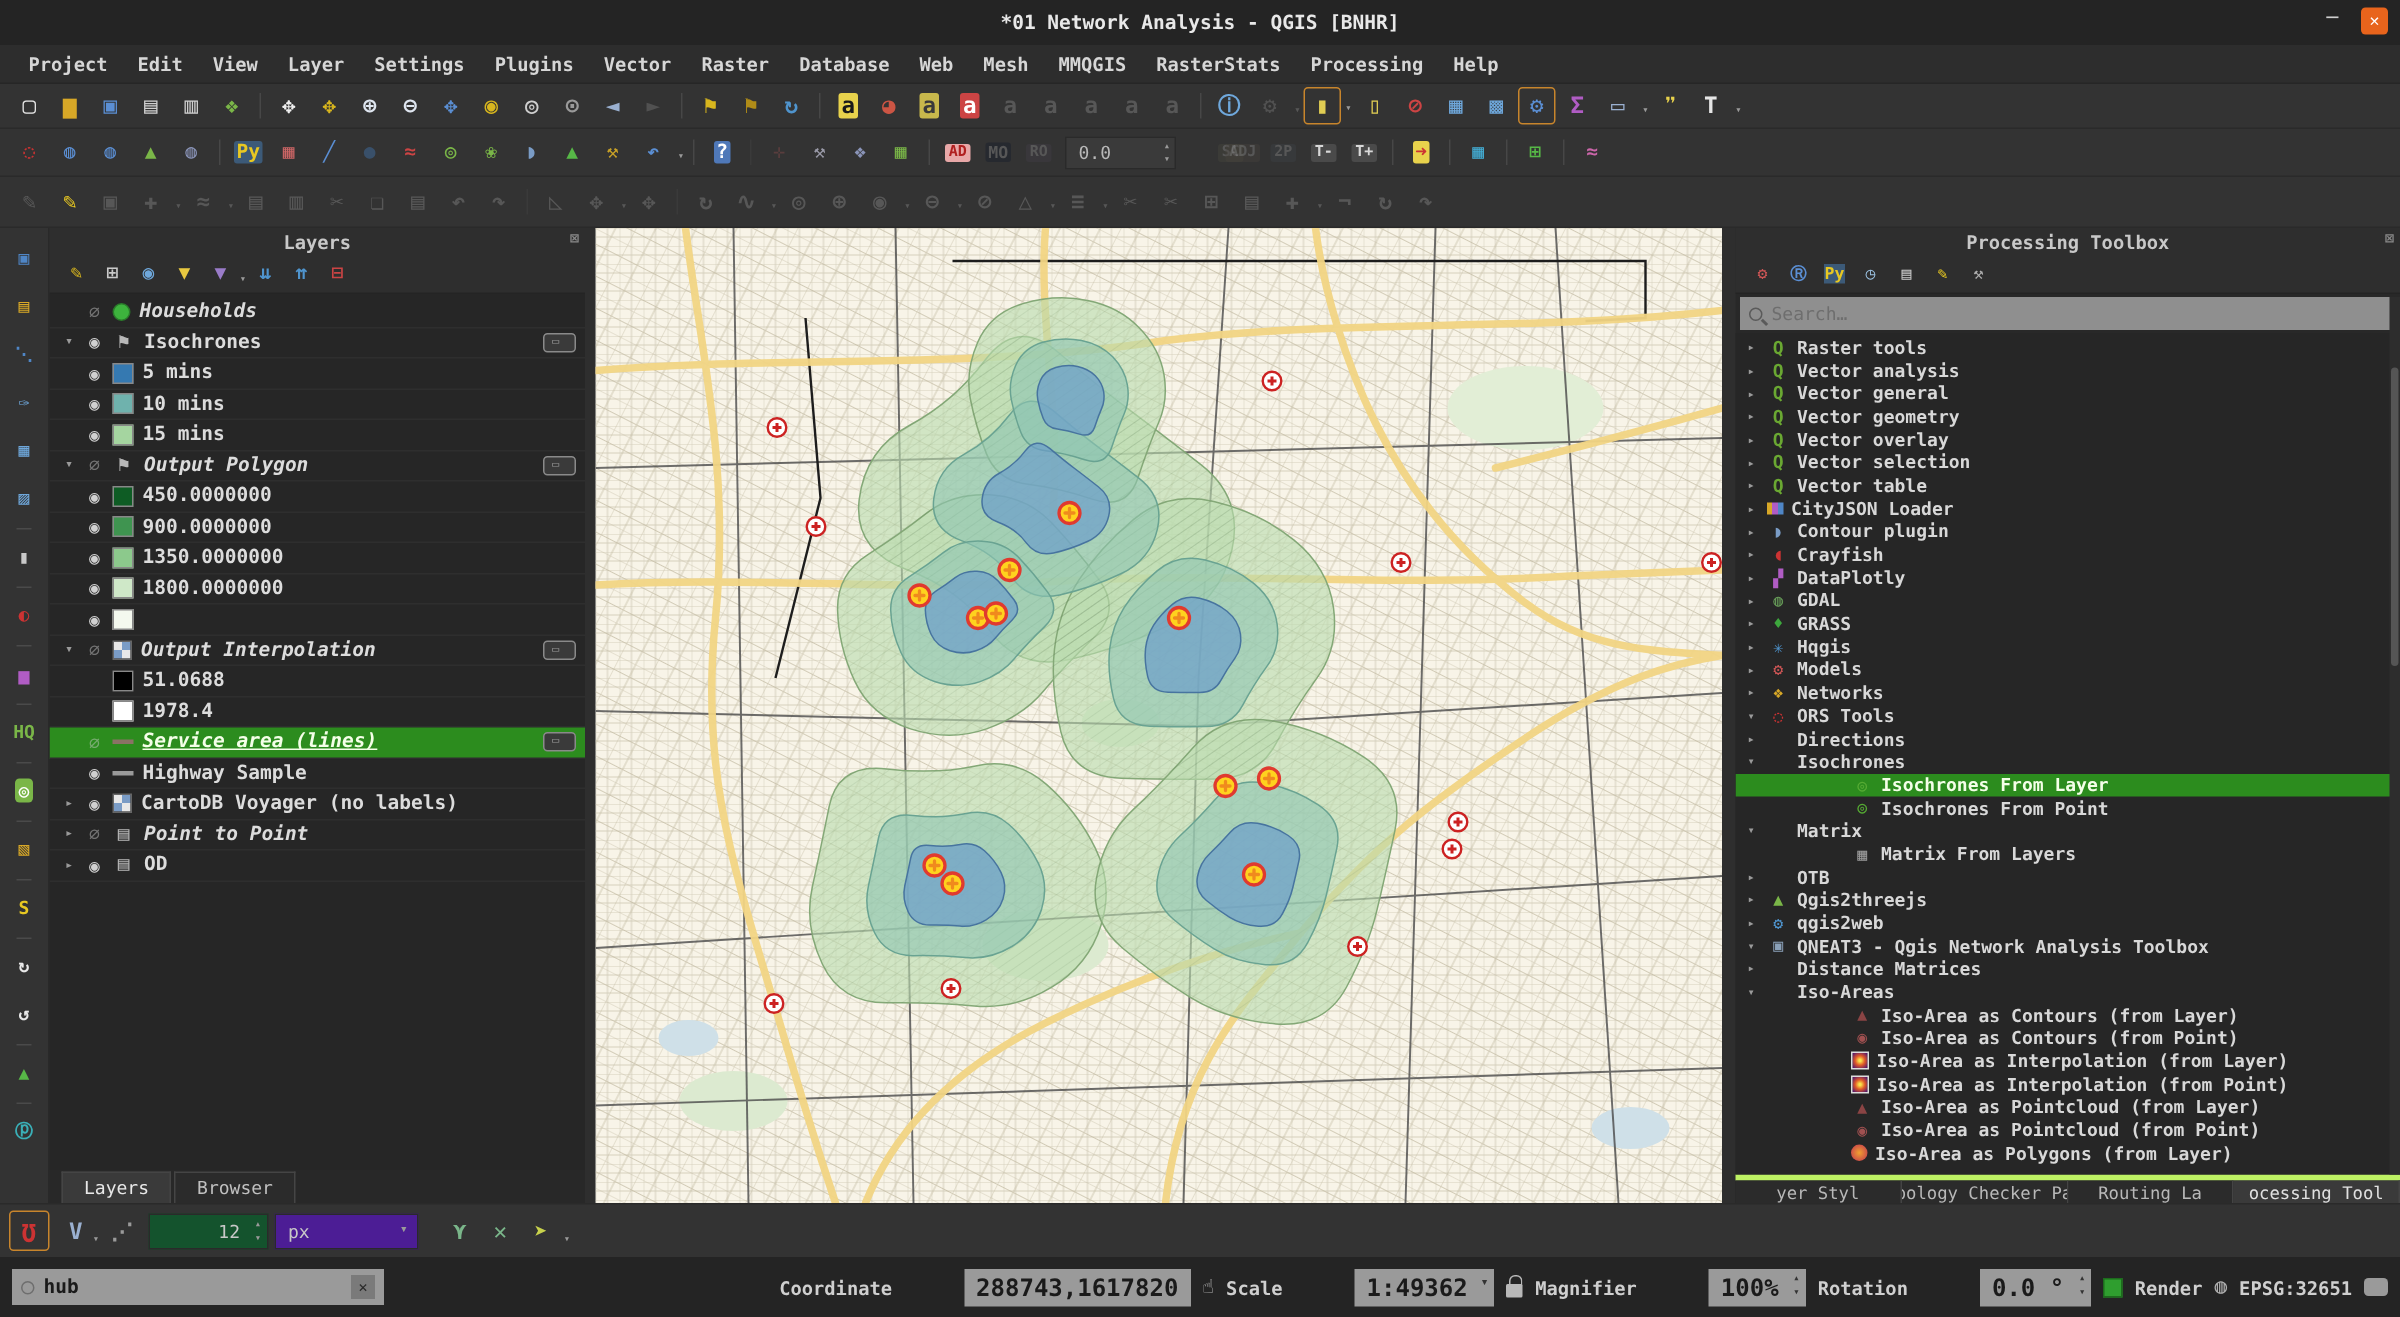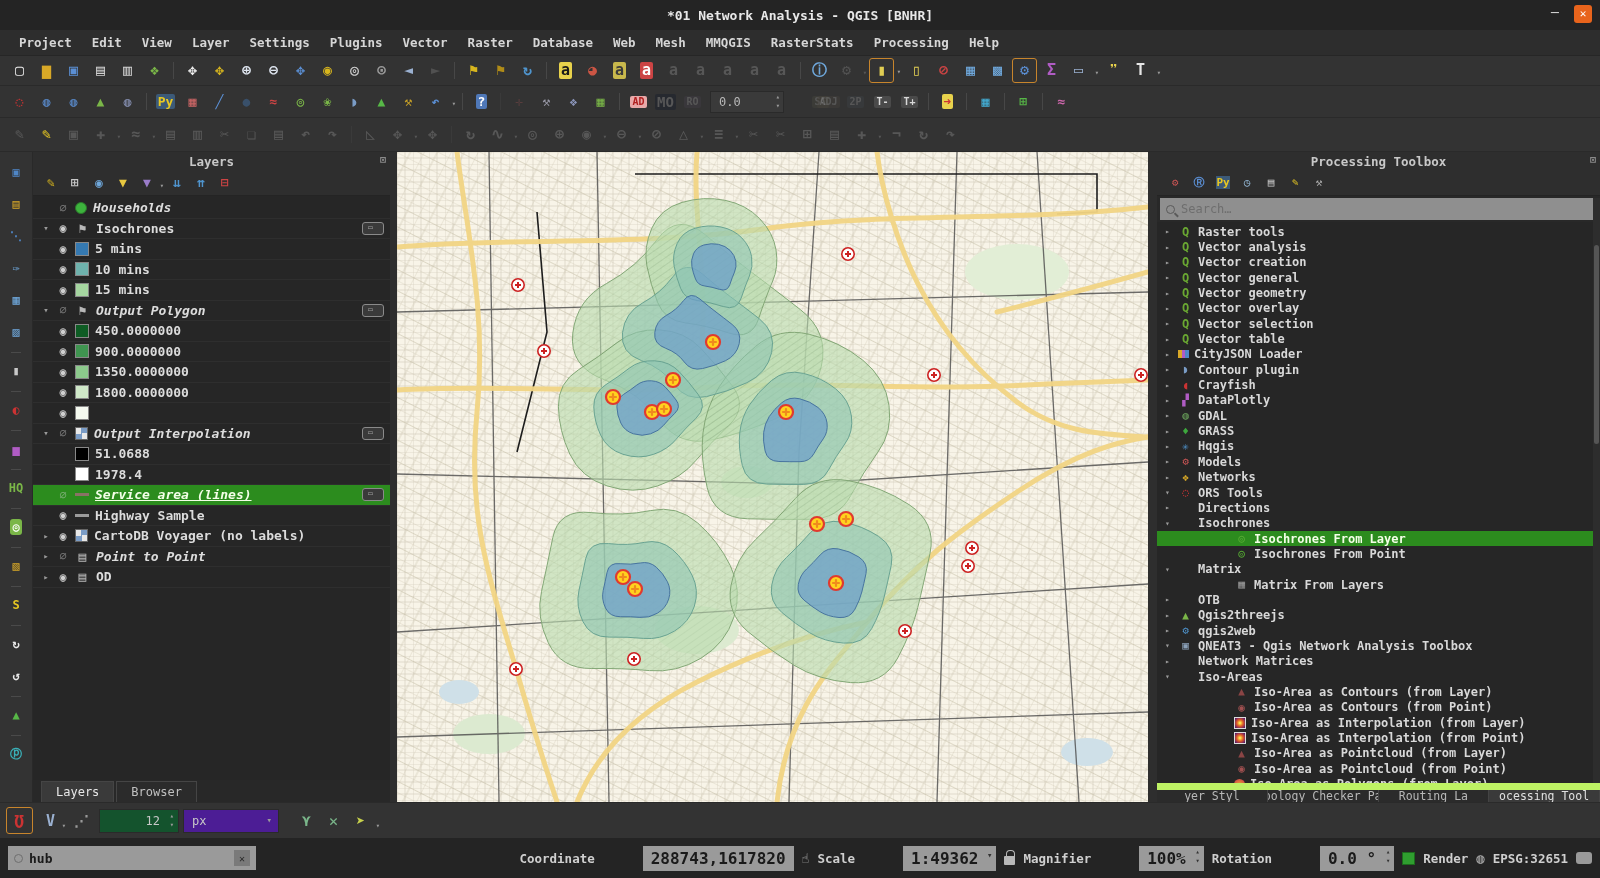--- a/index.html
+++ b/index.html
@@ -123,21 +123,21 @@
   .tic-matrix::before { content:"▦"; color:#9a9a9a; }
   .tic-q3js::before { content:"▲"; color:#7ab648; }
   .tic-q2web::before { content:"⚙"; color:#4f94cd; }
   .tic-qneat::before { content:"▣"; color:#8aa0b8; }
   .tic-isocontour::before { content:"▲"; color:#8a4444; }
   .tic-isopoint::before { content:"◉"; color:#a05050; }
   .tic-isopoly { width:11px; height:11px; border-radius:50%; background:radial-gradient(#f0a030,#c03050); }
   .tic-isointerp { width:12px; height:12px; border:1px solid #ddd; background:radial-gradient(#f8e24a 10%,#e05a28 45%,#5a1a6a 90%); }
   .tlbl { font-weight:bold; font-size:12px; color:#d8d8d8; }
   .trow.sel .tlbl { color:#f4ffe8; }
-  .ttabs { height:19px; display:flex; background:#282828; border-top:7px solid #bef264; }
+  .ttabs { height:19px; display:flex; background:#282828; border-top:4px solid #bef264; }
   .ttab { flex:1; display:flex; align-items:center; justify-content:center; border-right:1px solid #444;
     font-size:11.5px; color:#b8b8b8; overflow:hidden; white-space:nowrap; background:#2b2b2b; }
   .ttab.active { background:#3a3a3a; color:#e0e0e0; }
   .tb-scroll { position:absolute; right:0; top:46px; bottom:19px; width:7px; background:#2d2d2d; }
   .tb-thumb { position:absolute; left:1px; right:1px; top:8%; height:34%; background:#555; border-radius:3px; }
 
   
   .snaprow { position:absolute; left:0; right:0; top:802px; height:36px; background:#333333;
     border-top:1px solid #2a2a2a; display:flex; align-items:center; padding-left:6px; gap:4px; }
   .snapbtn { width:27px; height:27px; display:flex; align-items:center; justify-content:center; border-radius:3px; position:relative;}
@@ -458,21 +458,21 @@
           <i class="g" style="font-size: 13px; color: rgb(122, 182, 72);">▦</i>
 
         </span>
       </span>
     <span class="tb-group">
 
     <span class="tbtn sep">
           <i class="g" style="font-size: 10px; color: rgb(176, 32, 32); background: rgb(232, 168, 168);">AD</i>
         </span>
         <span class="tbtn dis">
-          <i class="g" style="font-size: 14px; color: rgb(154, 154, 154); background: #0f172a;">MO</i>
+          <i class="g" style="font-size: 11px; color: rgb(154, 154, 154); background: #0f172a;">MO</i>
         </span>
         <span class="tbtn dis">
           <i class="g" style="font-size: 10px; color: rgb(154, 154, 154); background: rgb(69, 63, 74);">RO</i>
         </span>
       </span>
     <span class="cad-spin">
       <span>0.0</span>
     </span>
     <span class="tb-group">
 
@@ -1107,25 +1107,20 @@
             <span class="tlbl">Raster tools</span>
           </div>
           <div class="trow">
             <span class="texp exp-r"></span>
             <span class="tic tic-qgis"></span>
             <span class="tlbl">Vector analysis</span>
           </div>
           <div class="trow">
             <span class="texp exp-r"></span>
             <span class="tic tic-qgis"></span>
-            <span class="tlbl">Vector creation</span>
-          </div>
-          <div class="trow">
-            <span class="texp exp-r"></span>
-            <span class="tic tic-qgis"></span>
             <span class="tlbl">Vector general</span>
           </div>
           <div class="trow">
             <span class="texp exp-r"></span>
             <span class="tic tic-qgis"></span>
             <span class="tlbl">Vector geometry</span>
           </div>
           <div class="trow">
             <span class="texp exp-r"></span>
             <span class="tic tic-qgis"></span>
@@ -1237,21 +1232,21 @@
             <span class="tlbl">qgis2web</span>
           </div>
           <div class="trow">
             <span class="texp exp-d"></span>
             <span class="tic tic-qneat"></span>
             <span class="tlbl">QNEAT3 - Qgis Network Analysis Toolbox</span>
           </div>
           <div class="trow ind">
             <span class="texp exp-r"></span>
             <span class="tic tic-none"></span>
-            <span class="tlbl">Network Matrices</span>
+            <span class="tlbl">Distance Matrices</span>
           </div>
           <div class="trow ind">
             <span class="texp exp-d"></span>
             <span class="tic tic-none"></span>
             <span class="tlbl">Iso-Areas</span>
           </div>
           <div class="trow ind-2">
             <span class="texp"></span>
             <span class="tic tic-isocontour"></span>
             <span class="tlbl">Iso-Area as Contours (from Layer)</span>

